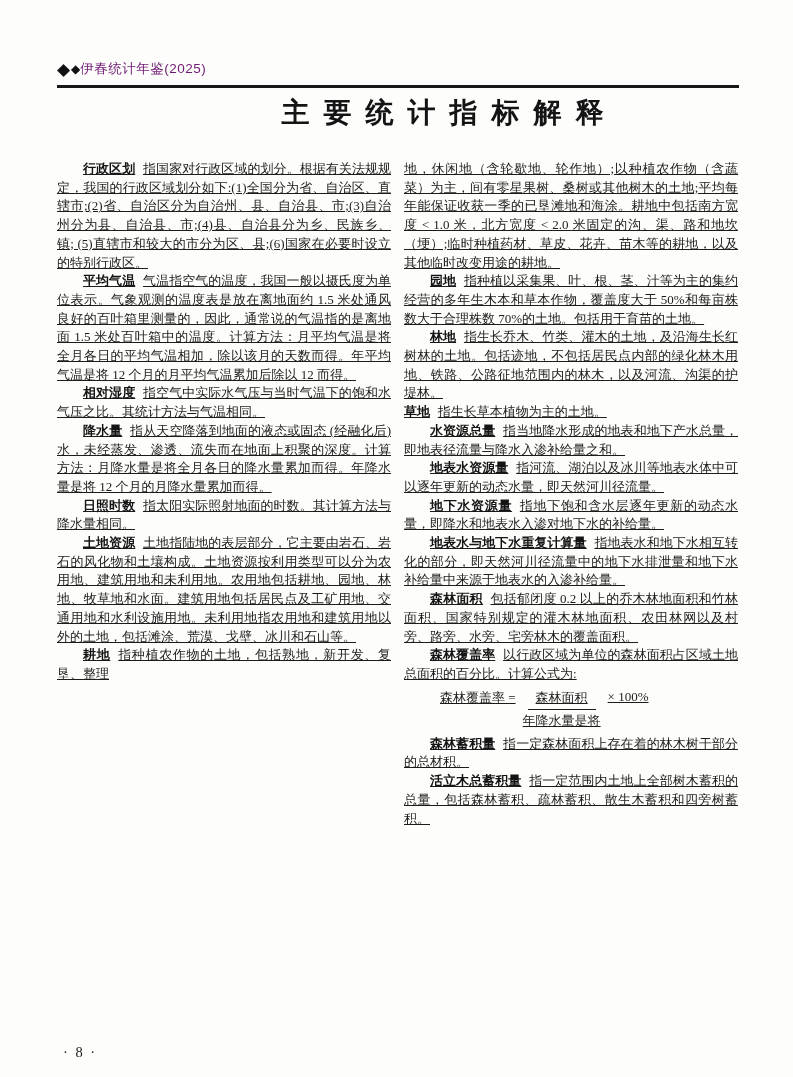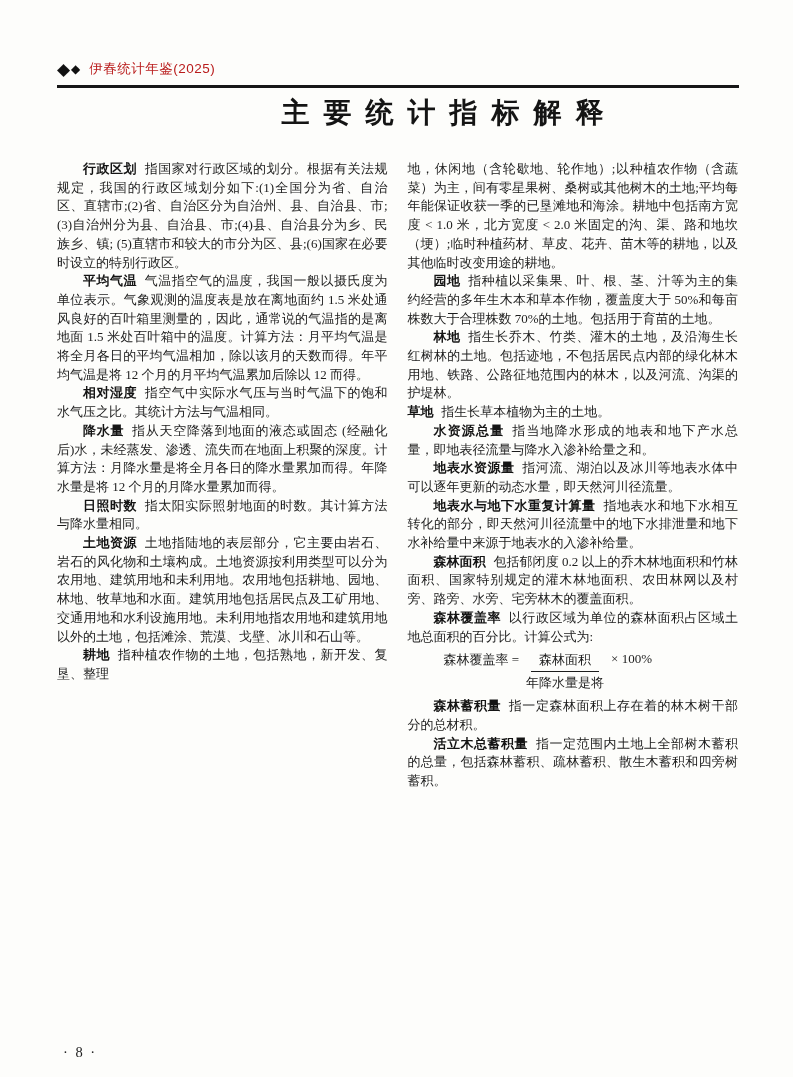--- a/index.html
+++ b/index.html
@@ -16,36 +16,35 @@
   .header{
     position:absolute;left:57px;right:54px;top:60px;
     display:flex;align-items:center;
     padding-bottom:7px;
     border-bottom:3px solid #171717;
   }
   .diamond{color:#111;line-height:1;}
   .diamond.lg{font-size:17px;}
   .diamond.sm{font-size:12px;margin-left:1px;}
   .brand{
-    margin-left:9px;
     font-family:"Liberation Sans", sans-serif;
-    font-size:13.5px;color:#b91c1c;letter-spacing:0.5px;
+    font-size:13.5px;color:#701a75;letter-spacing:0.5px;
   }
   
   .doc-title{
     position:absolute;top:94px;left:0;width:100%;
     margin:0;text-align:center;
     font-family:"Liberation Sans", sans-serif;
     font-weight:bold;font-size:28px;color:#141414;
     letter-spacing:14px;text-indent:14px;padding-left:46px;
   }
   
   .columns{
     position:absolute;top:160px;left:57px;width:681px;
-    display:flex;gap:20px;
+    display:flex;gap:13px;text-decoration:underline;
   }
   .col{width:334px;}
   p.para{
     margin:0;
     font-size:13px;line-height:18.7px;
     text-align:justify;text-justify:inter-ideograph;
     color:#1c1c1c;
   }
   p.para.indent{text-indent:2em;}
   .term{
@@ -91,20 +90,21 @@
         <p class="para indent"><b class="term">土地资源</b><span>土地指陆地的表层部分，它主要由岩石、岩石的风化物和土壤构成。土地资源按利用类型可以分为农用地、建筑用地和未利用地。农用地包括耕地、园地、林地、牧草地和水面。建筑用地包括居民点及工矿用地、交通用地和水利设施用地。未利用地指农用地和建筑用地以外的土地，包括滩涂、荒漠、戈壁、冰川和石山等。</span></p>
         <p class="para indent"><b class="term">耕地</b><span>指种植农作物的土地，包括熟地，新开发、复垦、整理</span></p>
       </div>
     <div class="col">
         <p class="para"><span>地，休闲地（含轮歇地、轮作地）;以种植农作物（含蔬菜）为主，间有零星果树、桑树或其他树木的土地;平均每年能保证收获一季的已垦滩地和海涂。耕地中包括南方宽度 &lt; 1.0 米，北方宽度 &lt; 2.0 米固定的沟、渠、路和地坎（埂）;临时种植药材、草皮、花卉、苗木等的耕地，以及其他临时改变用途的耕地。</span></p>
         <p class="para indent"><b class="term">园地</b><span>指种植以采集果、叶、根、茎、汁等为主的集约经营的多年生木本和草本作物，覆盖度大于 50%和每亩株数大于合理株数 70%的土地。包括用于育苗的土地。</span></p>
         <p class="para indent"><b class="term">林地</b><span>指生长乔木、竹类、灌木的土地，及沿海生长红树林的土地。包括迹地，不包括居民点内部的绿化林木用地、铁路、公路征地范围内的林木，以及河流、沟渠的护堤林。</span></p>
         <p class="para"><b class="term">草地</b><span>指生长草本植物为主的土地。</span></p>
         <p class="para indent"><b class="term">水资源总量</b><span>指当地降水形成的地表和地下产水总量，即地表径流量与降水入渗补给量之和。</span></p>
         <p class="para indent"><b class="term">地表水资源量</b><span>指河流、湖泊以及冰川等地表水体中可以逐年更新的动态水量，即天然河川径流量。</span></p>
+        <p class="para indent"><b class="term">地下水资源量</b><span>指地下饱和含水层逐年更新的动态水量，即降水和地表水入渗对地下水的补给量。</span></p>
         <p class="para indent"><b class="term">地表水与地下水重复计算量</b><span>指地表水和地下水相互转化的部分，即天然河川径流量中的地下水排泄量和地下水补给量中来源于地表水的入渗补给量。</span></p>
         <p class="para indent"><b class="term">森林面积</b><span>包括郁闭度 0.2 以上的乔木林地面积和竹林面积、国家特别规定的灌木林地面积、农田林网以及村旁、路旁、水旁、宅旁林木的覆盖面积。</span></p>
         <p class="para indent"><b class="term">森林覆盖率</b><span>以行政区域为单位的森林面积占区域土地总面积的百分比。计算公式为:</span></p>
         <div class="formula">
           <span>森林覆盖率 =</span>
           <span class="frac">
             <span class="num">森林面积</span>
             <span class="den">年降水量是将</span>
           </span>
           <span>× 100%</span>

